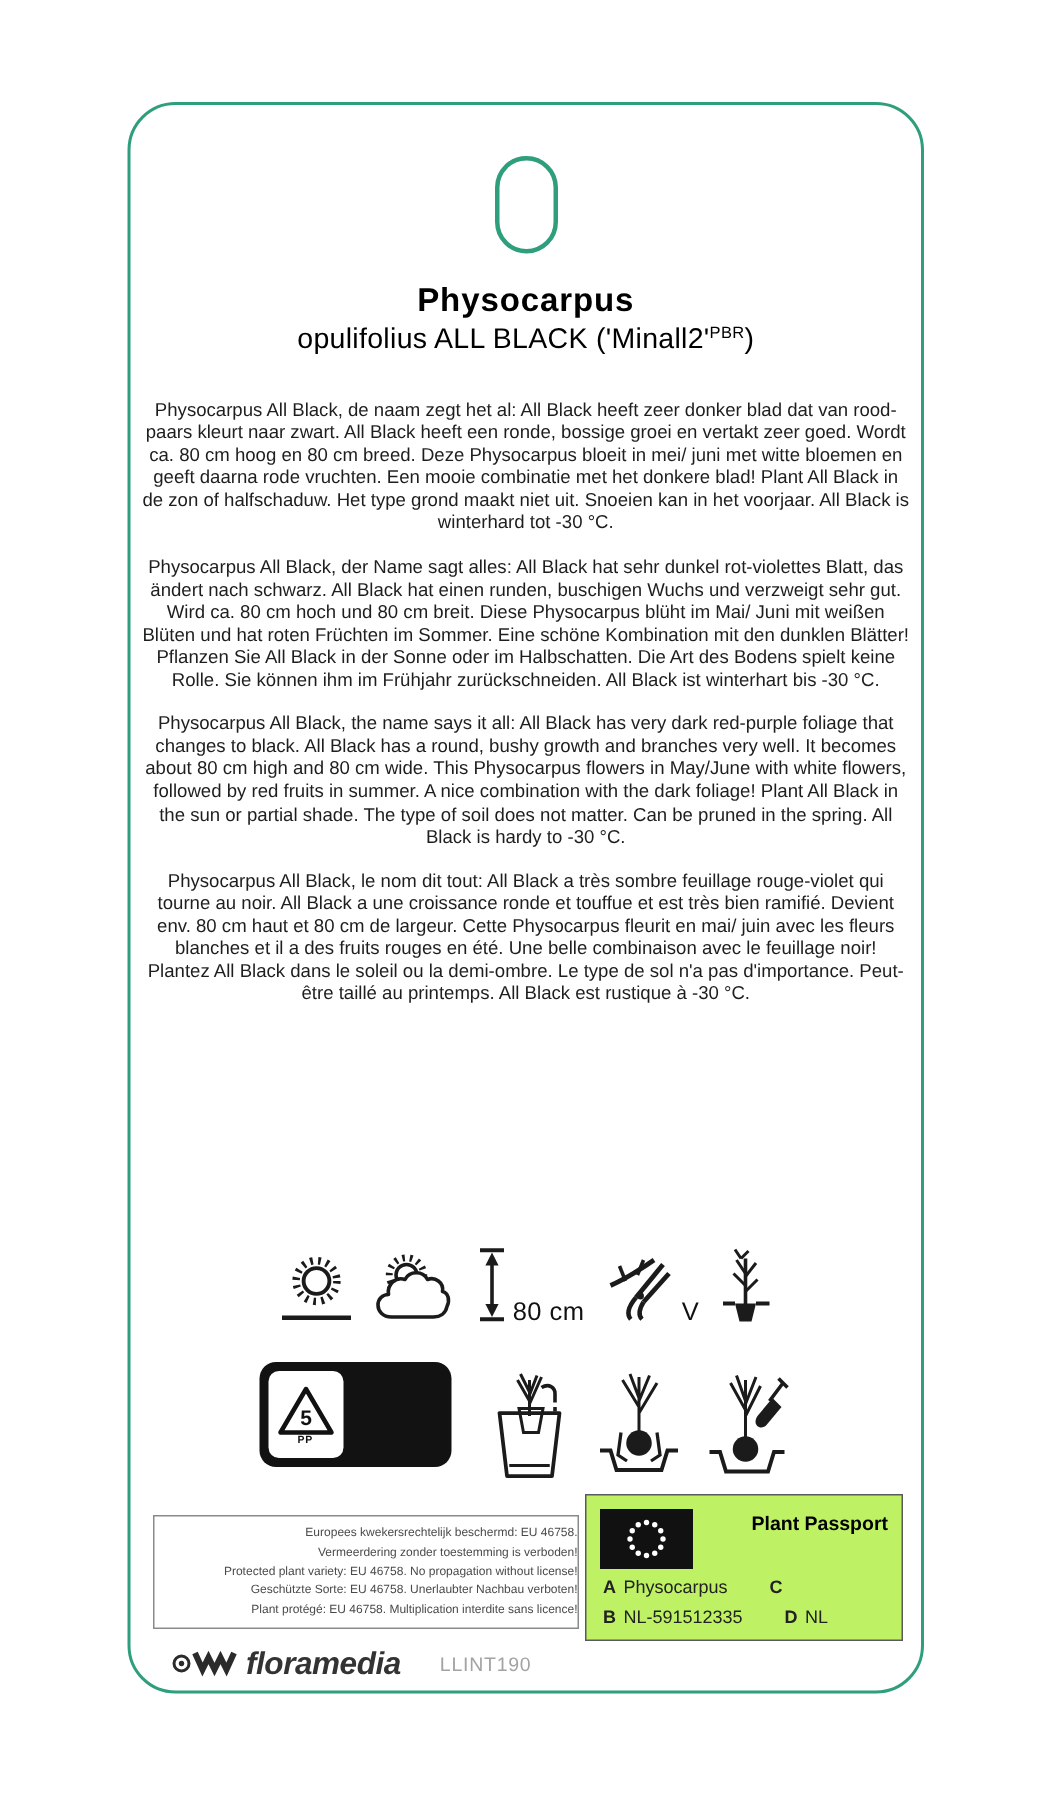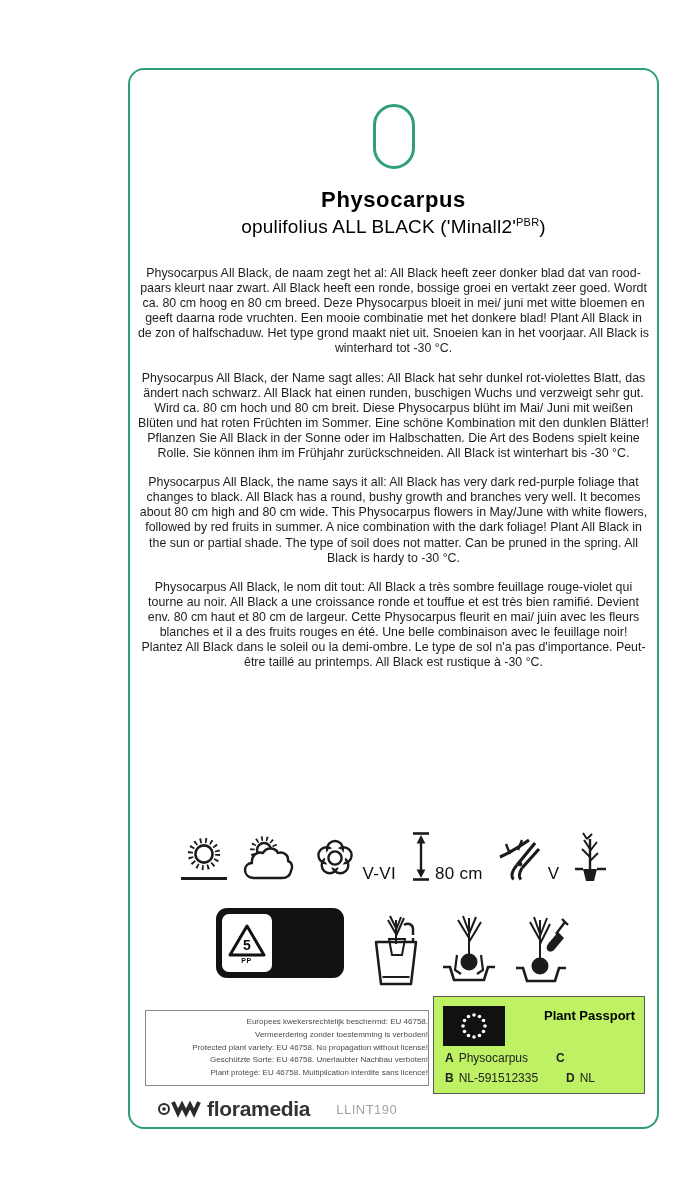--- a/index.html
+++ b/index.html
@@ -8,21 +8,21 @@
     --badge:#121212;
   }
   html,body{margin:0;padding:0;}
   body{
     width:699px;height:1200px;position:relative;background:#ffffff;
     font-family:"Liberation Sans", sans-serif;color:var(--ink);
     overflow:hidden;
   }
   .label-card{
     position:absolute;left:85px;top:68px;width:527px;height:1057px;
-    border:2.5px solid var(--green);border-radius:16px;background:#fff;margin-left:43px;
+    border:2.5px solid var(--green);border-radius:32px;background:#fff;
   }
   .hole{
     position:absolute;left:50%;transform:translateX(-50%);top:34px;
     width:36px;height:59px;border:3px solid var(--green);border-radius:21px;background:#fff;
   }
   .title-block{position:absolute;top:117px;left:0;right:0;text-align:center;color:#000;}
   .title{font-size:22px;font-weight:bold;letter-spacing:.6px;}
   .subtitle{font-size:19px;margin-top:3px;letter-spacing:.2px;}
   .subtitle .sup{font-size:11px;position:relative;top:-7px;}
   .paras{position:absolute;top:196px;left:50%;transform:translateX(-50%);width:512px;}
@@ -68,21 +68,21 @@
   }
   .pp-flag{position:absolute;left:9px;top:9px;}
   .pp-title{position:absolute;right:9px;top:11px;font-size:13px;font-weight:bold;color:#000;}
   .pp-cell{position:absolute;font-size:12px;color:#222;}
   .pp-key{font-weight:bold;margin-right:5px;}
   .pp-a{left:11px;top:54px;} .pp-b{left:11px;top:74px;}
   .pp-c{left:122px;top:54px;} .pp-d{left:132px;top:74px;}
 
   
   .footer{position:absolute;left:0;right:0;top:1026px;display:flex;align-items:center;padding-left:27px;}
-  .brand{display:flex;align-items:center;}
+  .brand{display:flex;align-items:center;font-style:italic;}
   .brand-text{font-size:21px;font-weight:bold;color:#333;letter-spacing:-.3px;margin-left:4px;}
   .print-code{font-size:13px;color:#a3a3a3;margin-left:26px;letter-spacing:.5px;}
 </style>
 </head>
 <body>
 
 <div class="label-card">
 
   <div class="hole"></div>
 
@@ -109,34 +109,20 @@
     </span>
 
     <span>
       <svg width="56" height="48" viewBox="0 0 56 48">
         <circle class="ln" cx="22" cy="15" r="7" stroke-width="2.4"></circle>
         <circle class="ln" cx="22" cy="15" r="11.5" stroke-width="4.6" stroke-dasharray="1.7 3.4"></circle>
         <path d="M12,43 C6,43 3,39 3,35 C3,31 6,28 10,28 C9,21 15,16 21,18 C24,12 33,12 36,18 C41,16 47,20 46,26 C50,27 51,32 49,36 C48,41 44,43 40,43 Z" fill="#fff" stroke="#1b1b1b" stroke-width="2.4" stroke-linejoin="round"></path>
       </svg>
     </span>
 
-    <span class="icon-group">
-      <span>
-        <svg width="50" height="48" viewBox="0 0 50 48">
-          <circle class="ln" cx="25" cy="14" r="8" stroke-width="2.4"></circle>
-          <circle class="ln" cx="33.6" cy="20.2" r="8" stroke-width="2.4"></circle>
-          <circle class="ln" cx="30.3" cy="30.3" r="8" stroke-width="2.4"></circle>
-          <circle class="ln" cx="19.7" cy="30.3" r="8" stroke-width="2.4"></circle>
-          <circle class="ln" cx="16.4" cy="20.2" r="8" stroke-width="2.4"></circle>
-          <circle cx="25" cy="23" r="10.2" fill="#fff"></circle>
-          <circle class="ln" cx="25" cy="23" r="6.6" stroke-width="2.4"></circle>
-        </svg>
-      </span>
-      <span class="icon-caption">V-VI</span>
-    </span>
 
     <span class="icon-group">
       <span>
         <svg width="22" height="53" viewBox="0 0 22 53">
           <line class="ln" x1="3" y1="3.5" x2="19" y2="3.5" stroke-width="2.6"></line>
           <line class="ln" x1="3" y1="49.5" x2="19" y2="49.5" stroke-width="2.6"></line>
           <line class="ln" x1="11" y1="9" x2="11" y2="44" stroke-width="2.4"></line>
           <polygon points="11,5 6.6,13.6 15.4,13.6" fill="#1b1b1b"></polygon>
           <polygon points="11,48 6.6,39.4 15.4,39.4" fill="#1b1b1b"></polygon>
         </svg>

